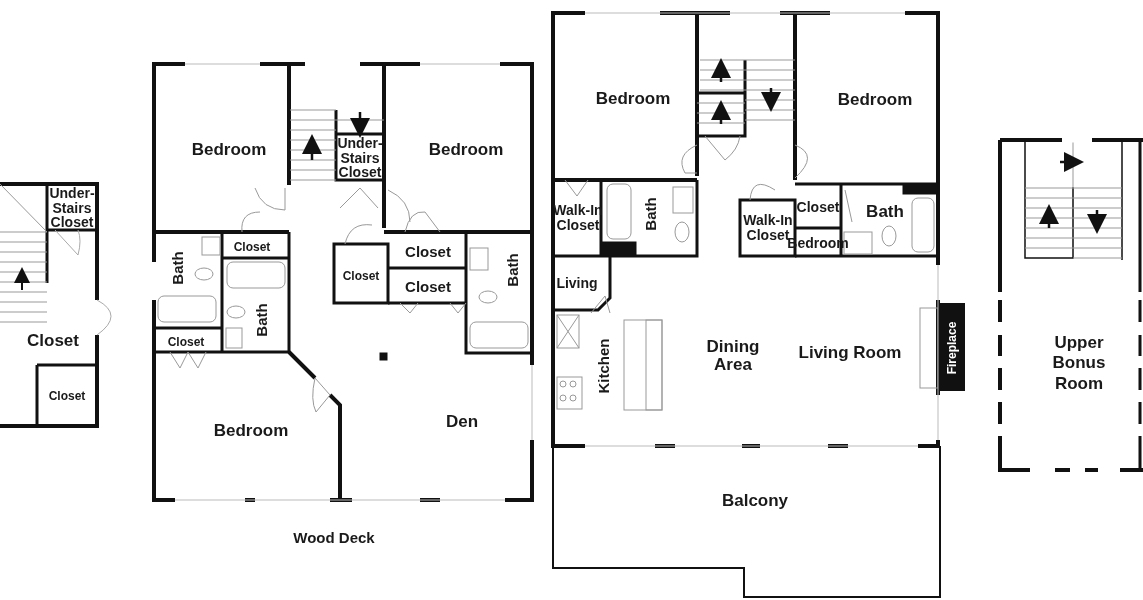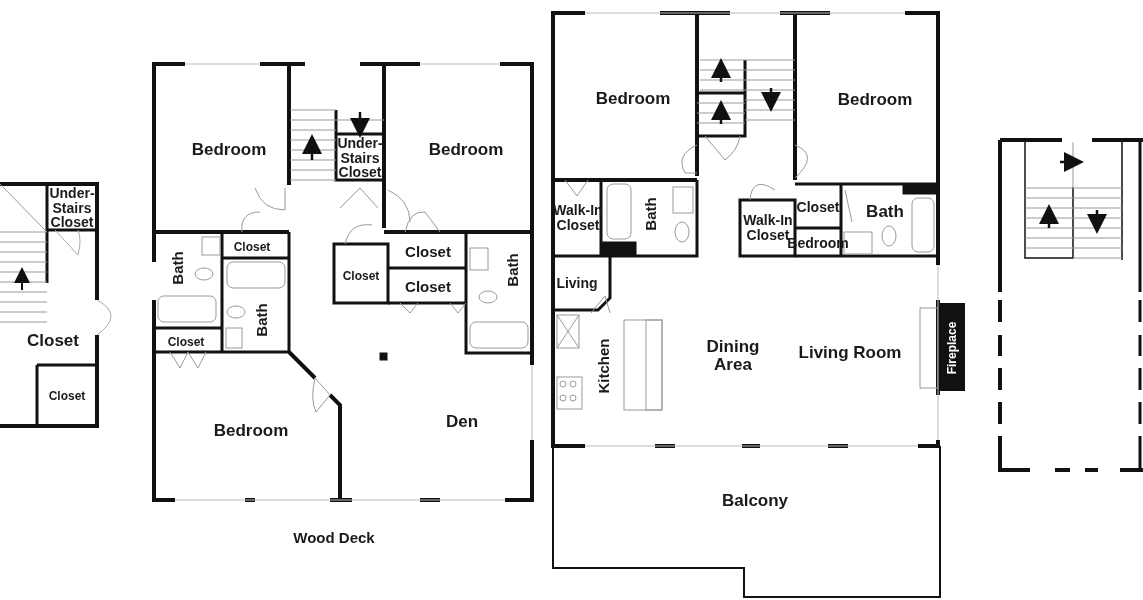--- a/index.html
+++ b/index.html
@@ -270,13 +270,16 @@
 <div class="lbl xs" style="left:818px;top:243px">Bedroom</div>
 <div class="lbl lg" style="left:877px;top:212px">Bath</div>
 <div class="lbl xs" style="left:577px;top:283px">Living</div>
 <div class="lbl md rot" style="left:604px;top:366px">Kitchen</div>
 <div class="lbl lg ml" style="left:725px;top:356px">Dining
 Area</div>
 <div class="lbl lg" style="left:842px;top:353px">Living Room</div>
 <div class="lbl sm rot fp" style="left:952px;top:348px">Fireplace</div>
 <div class="lbl lg" style="left:747px;top:501px">Balcony</div>
 
+<div class="lbl lg ml" style="left:1071px;top:364px;line-height:1.2">Upper
+Bonus
+Room</div>
 </div>
 
 </body></html>

